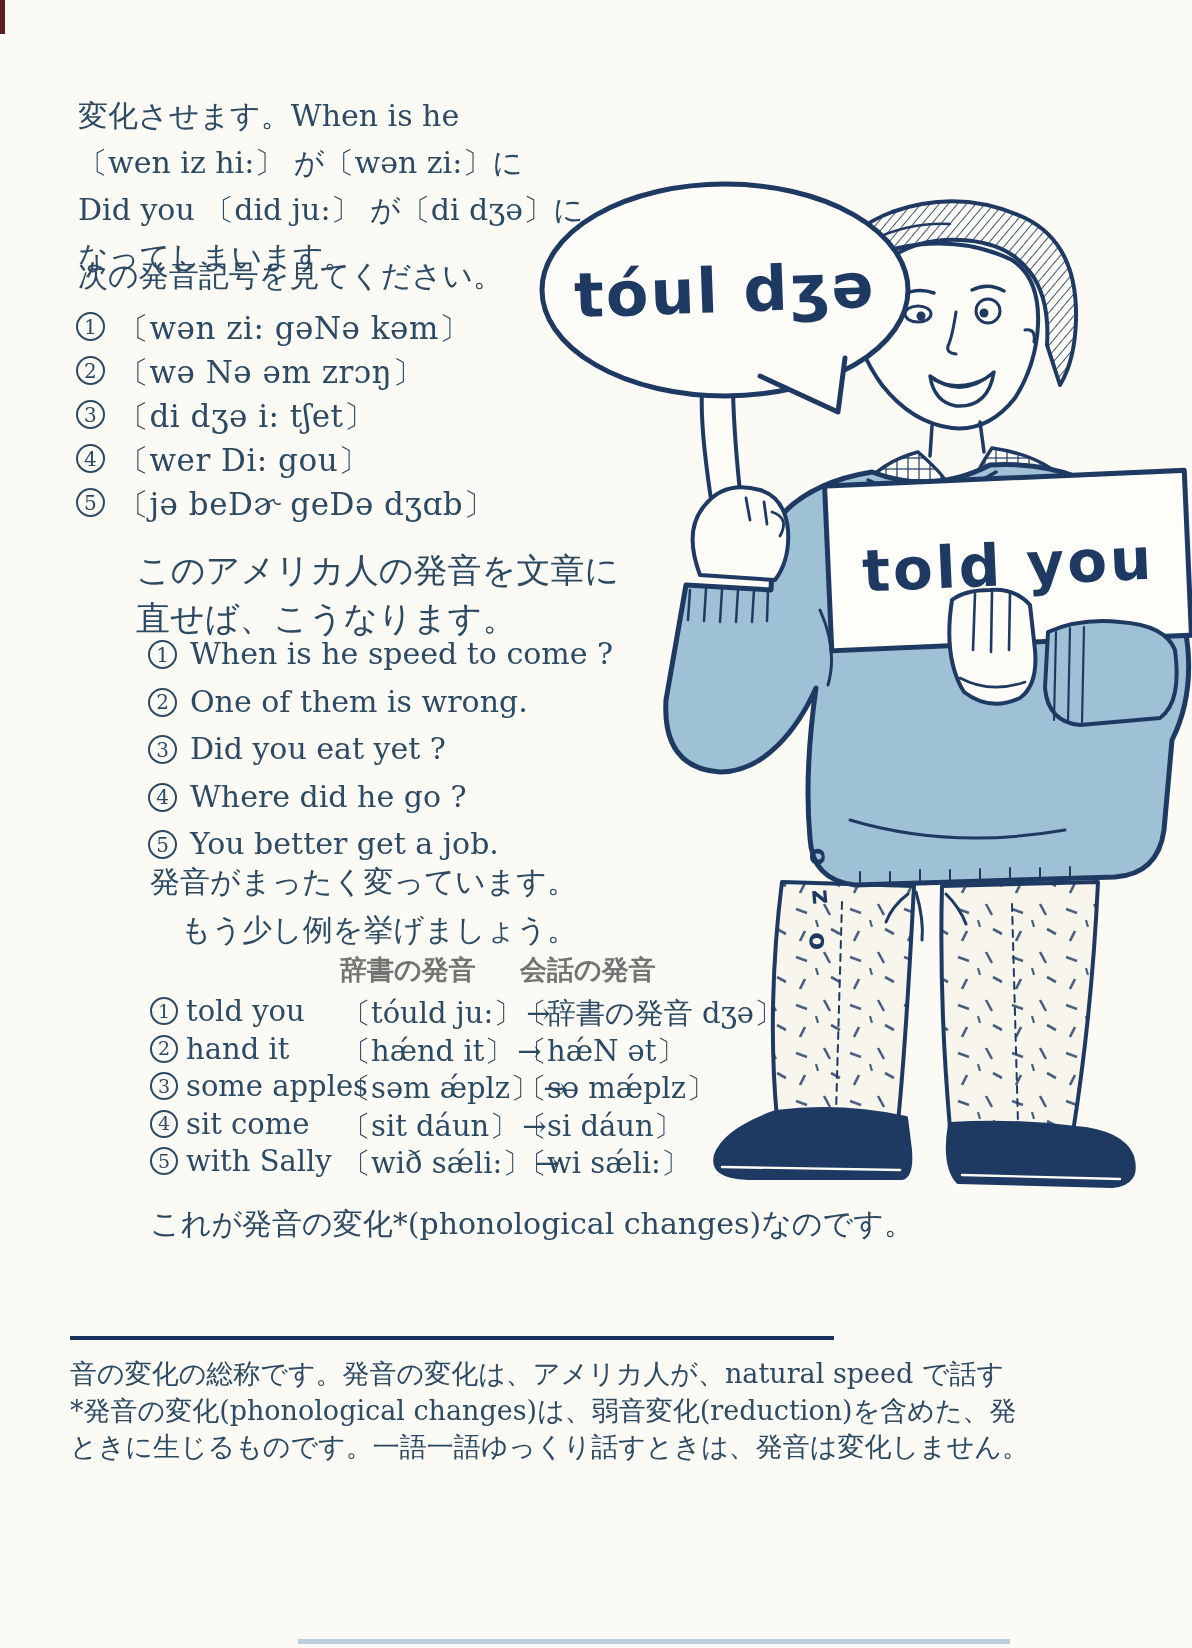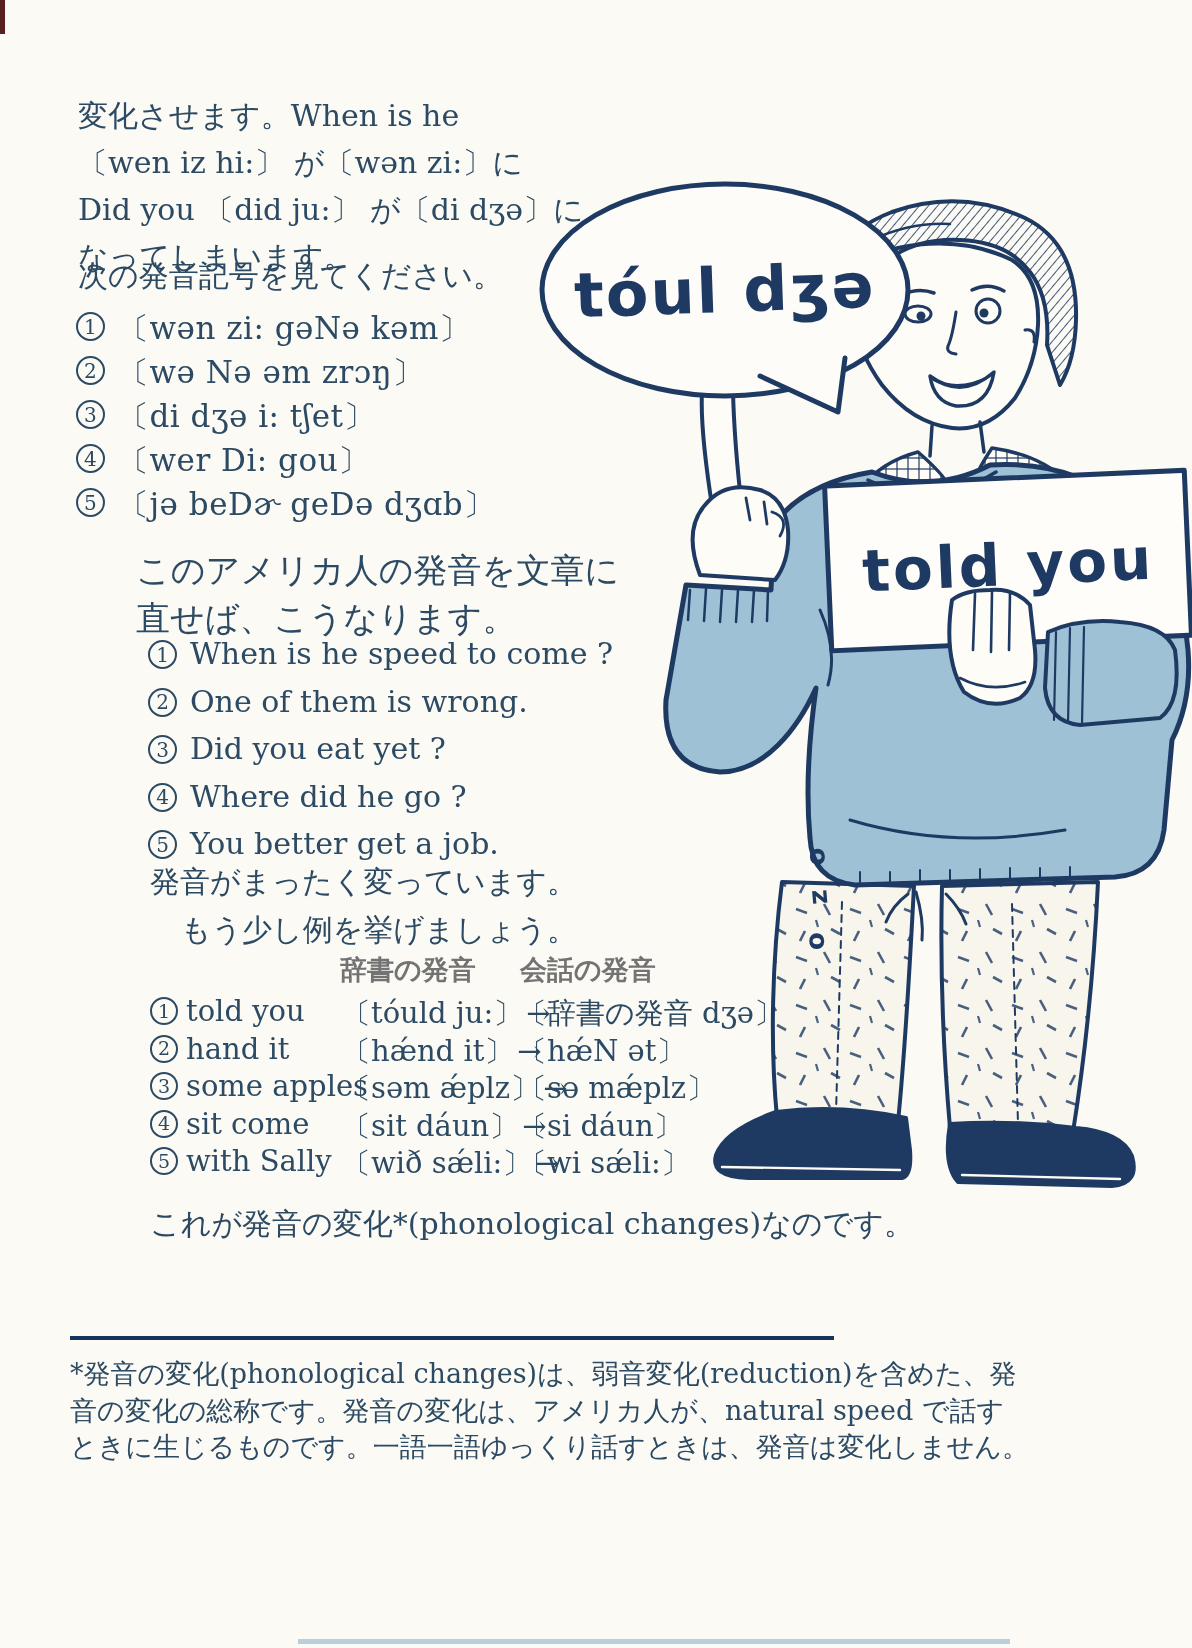--- a/index.html
+++ b/index.html
@@ -176,22 +176,22 @@
       </span>
     <span class="t-dict"><span>〔wið sǽli:〕</span><span class="arrow">→</span></span>
     <span class="t-conv">〔wi sǽli:〕</span>
   </div>
 </div>
 
 <div class="blk closing">これが発音の変化*(phonological changes)なのです。</div>
 
 <div class="divider"></div>
 <div class="blk footnote">
+  <div>音の変化の総称です。発音の変化は、アメリカ人が、natural speed で話す</div>
   <div>*発音の変化(phonological changes)は、弱音変化(reduction)を含めた、発</div>
-  <div>音の変化の総称です。発音の変化は、アメリカ人が、natural speed で話す</div>
   <div>ときに生じるものです。一語一語ゆっくり話すときは、発音は変化しません。</div>
 </div>
 
 <svg class="illus" width="672" height="1030" viewBox="0 0 672 1030">
   <defs>
     <pattern id="hatch" width="7" height="7" patternUnits="userSpaceOnUse" patternTransform="rotate(40)">
       <line x1="0" y1="0" x2="0" y2="7" stroke="#1e3a63" stroke-width="1.7"></line>
     </pattern>
     <pattern id="check" width="11" height="11" patternUnits="userSpaceOnUse">
       <rect width="11" height="11" fill="#fdfcf7"></rect>

